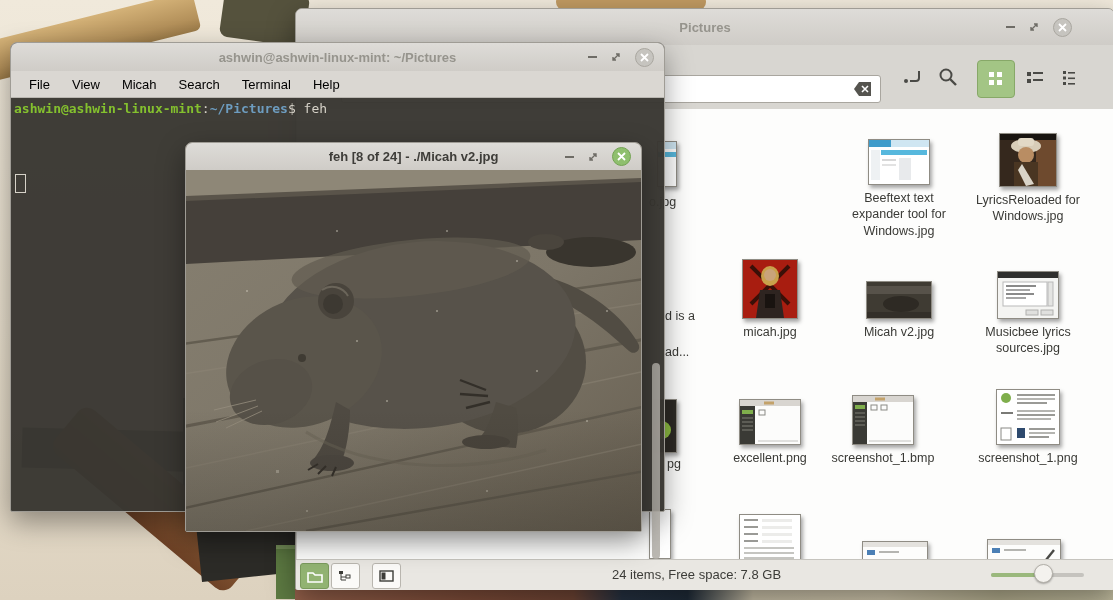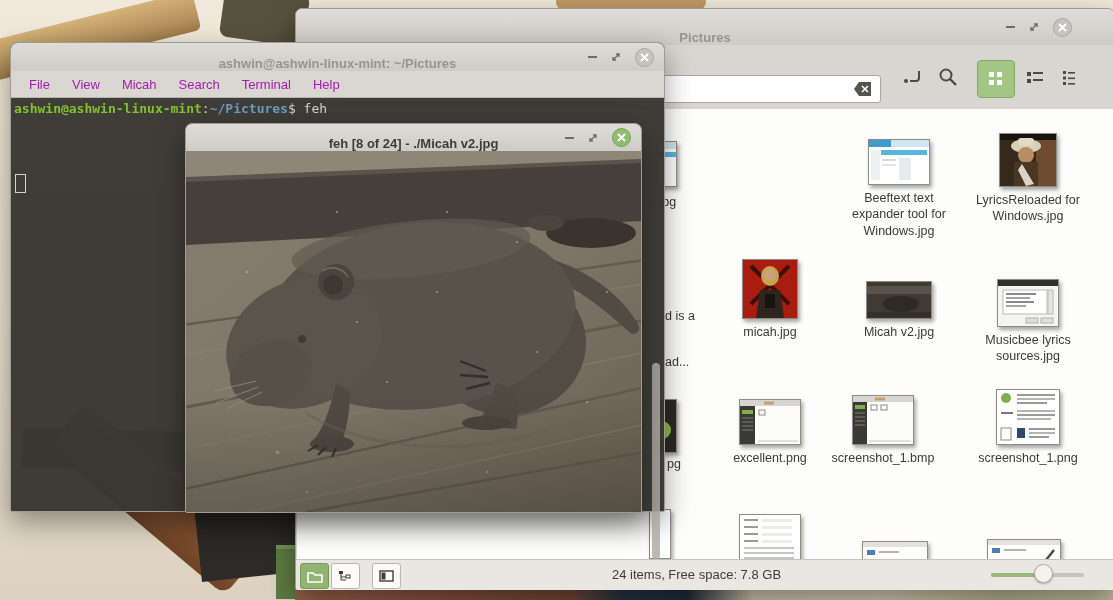--- a/index.html
+++ b/index.html
@@ -16,21 +16,21 @@
   .wall-receiver{position:absolute;left:183px;top:398px;width:150px;height:125px;background:#34332e;}
   .wall-stock{position:absolute;left:40px;top:470px;width:230px;height:58px;transform:rotate(40deg);
     background:linear-gradient(180deg,#96653c,#6e4226);border-radius:12px;}
   .wall-lever{position:absolute;left:198px;top:505px;width:100px;height:72px;background:#2c2b27;transform:rotate(-6deg);}
   .wall-greenbox{position:absolute;left:276px;top:545px;width:26px;height:50px;background:#5d7a42;border-top:4px solid #79935c;}
   .wall-bottomstrip{position:absolute;left:295px;top:586px;width:818px;height:14px;
     background:linear-gradient(90deg,#94604a 0%,#7c4b38 22%,#6e4434 34%,#253141 40%,#1f2b38 48%,#c9c0a8 56%,#cdc4aa 72%,#b2ac8d 86%,#c0bb9e 100%);}
   
   .win{position:absolute;border:1px solid #9f9c95;border-radius:7px 7px 2px 2px;
     box-shadow:0 10px 28px rgba(0,0,0,.38);}
-  .titlebar{height:28px;border-radius:6px 6px 0 0;display:flex;align-items:flex-end;
+  .titlebar{height:28px;border-radius:6px 6px 0 0;display:flex;align-items:center;
     background:linear-gradient(180deg,#dedcd8,#cfccc7);border-bottom:1px solid #b3b0aa;position:relative;}
   .title{flex:1;text-align:center;font-size:13px;font-weight:bold;color:#96948d;}
   .title.active{color:#3e3d39;}
   .winbtns{position:absolute;right:10px;top:0;height:100%;display:flex;align-items:center;gap:14px;}
   .btn-min{width:9px;height:2px;background:#6e6c66;}
   .btn-max svg{display:block;}
   .btn-close{width:17px;height:17px;border-radius:50%;display:flex;align-items:center;justify-content:center;}
   .btn-close.gray{background:#c6c4bf;border:1px solid #aaa7a0;}
   .btn-close.green{background:#8fbf6e;border:1px solid #73a353;}
   .btn-close svg{display:block;}
@@ -56,31 +56,31 @@
   .st-btn.plain{background:#fbfaf8;border:1px solid #b9b6af;}
   .status-text{position:absolute;left:316px;top:7px;font-size:13px;color:#3c3c38;}
   .zoom-track{position:absolute;left:695px;top:13px;width:93px;height:4px;background:#c5c3be;border-radius:2px;}
   .zoom-fill{position:absolute;left:0;top:0;height:4px;width:47px;background:#9ab87c;border-radius:2px;}
   .zoom-handle{position:absolute;left:738px;top:4px;width:17px;height:17px;border-radius:50%;
     background:#f4f2ee;border:1px solid #b2afa8;box-shadow:0 1px 2px rgba(0,0,0,.3);}
   
   #term{left:10px;top:42px;width:653px;height:468px;background:rgba(57,55,50,0.97);}
   .term-menubar{position:absolute;left:0;top:28px;width:100%;height:27px;background:#dad7d2;border-bottom:1px solid #b9b6b0;
     display:flex;align-items:center;gap:22px;padding-left:18px;box-sizing:border-box;}
-  .term-menubar span{font-size:13px;color:#a21caf;}
+  .term-menubar span{font-size:13px;color:#000000;}
   .term-body{position:absolute;left:0;top:55px;width:100%;height:413px;
     font-family:"DejaVu Sans Mono","Liberation Mono",monospace;font-size:13px;font-weight:bold;
     padding:3px 0 0 3px;box-sizing:border-box;}
   .p-user{color:#84c12e;}
   .p-sep,.p-cmd{color:#d6d2c8;font-weight:normal;}
   .p-path{color:#6d9cbf;}
   .cursor{position:absolute;left:4px;top:76px;width:9px;height:17px;border:1px solid #d6d2c8;}
   .term-scroll{position:absolute;right:4px;top:265px;width:8px;height:196px;border-radius:4px;background:rgba(176,173,166,.85);}
   
-  #feh{left:185px;top:123px;width:455px;height:388px;background:#7f7769;}
+  #feh{left:185px;top:142px;width:455px;height:388px;background:#7f7769;}
   #feh .titlebar{height:27px;}
   .feh-img{position:absolute;left:0;top:27px;width:455px;height:361px;}
   .feh-img svg{display:block;}
 </style>
 </head>
 <body>
 
 <div class="wall">
   <div class="wall-beam"></div>
   <div class="wall-darkblob"></div>
@@ -227,21 +227,21 @@
               <rect width="64" height="36" fill="#3f3b33"></rect>
             <rect y="4" width="64" height="8" fill="#57524a"></rect>
             <ellipse cx="34" cy="22" rx="18" ry="8" fill="#2e2a24"></ellipse>
             <rect y="30" width="64" height="6" fill="#332f29"></rect>
             </svg>
         </div>
       </div>
       <div class="item-label">Micah v2.jpg</div>
     </div>
 
-    <div class="cell" style="left:673px;top:156px;">
+    <div class="cell" style="left:673px;top:148px;">
       <div class="thumb-area" style="height:62px;">
         <div class="thumb" style="width:60px;height:46px;">
           <svg width="60" height="46">
               <rect width="60" height="46" fill="#f4f4f2"></rect>
             <rect width="60" height="6" fill="#2f2f2d"></rect>
             <rect x="5" y="10" width="44" height="24" fill="#fff" stroke="#b9b9b9"></rect>
             <rect x="50" y="10" width="5" height="24" fill="#e4e4e2" stroke="#b9b9b9"></rect>
             <rect x="8" y="13" width="30" height="2" fill="#8a8a8a"></rect>
               <rect x="8" y="17" width="24" height="2" fill="#a5a5a5"></rect>
             <rect x="8" y="21" width="28" height="2" fill="#8a8a8a"></rect>
@@ -371,21 +371,21 @@
 
     <div class="thumb" style="position:absolute;left:360px;top:32px;width:18px;height:44px;">
       <svg width="18" height="44">
           <rect width="18" height="44" fill="#fff"></rect>
           <rect width="18" height="7" fill="#cfe6f2"></rect>
       <rect y="10" width="18" height="5" fill="#57b8dd"></rect>
         </svg>
     </div>
     <div class="frag" style="left:352px;top:86px;">o.jpg</div>
     <div class="frag" style="left:368px;top:200px;">d is a</div>
-    <div class="frag" style="left:368px;top:246px;">ad...</div>
+    <div class="frag" style="left:368px;top:236px;">ad...</div>
     <div class="thumb" style="position:absolute;left:356px;top:290px;width:22px;height:52px;background:#2e2b26;">
       <svg width="22" height="52">
           <rect width="22" height="52" fill="#2e2b26"></rect>
           <circle cx="8" cy="30" r="9" fill="#8fbf43"></circle>
         </svg>
     </div>
     <div class="frag" style="left:370px;top:348px;">pg</div>
     <div class="thumb" style="position:absolute;left:352px;top:400px;width:20px;height:48px;"></div>
   </div>
 

